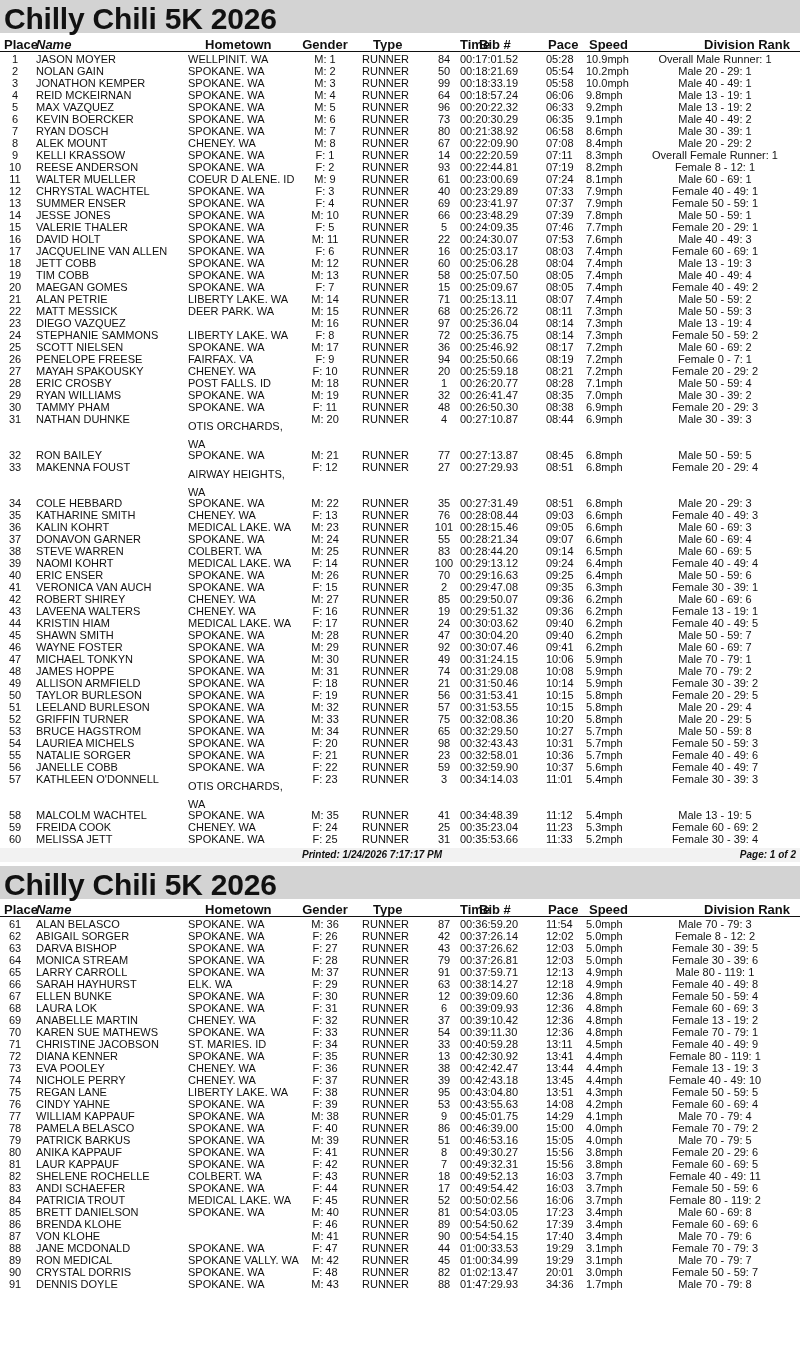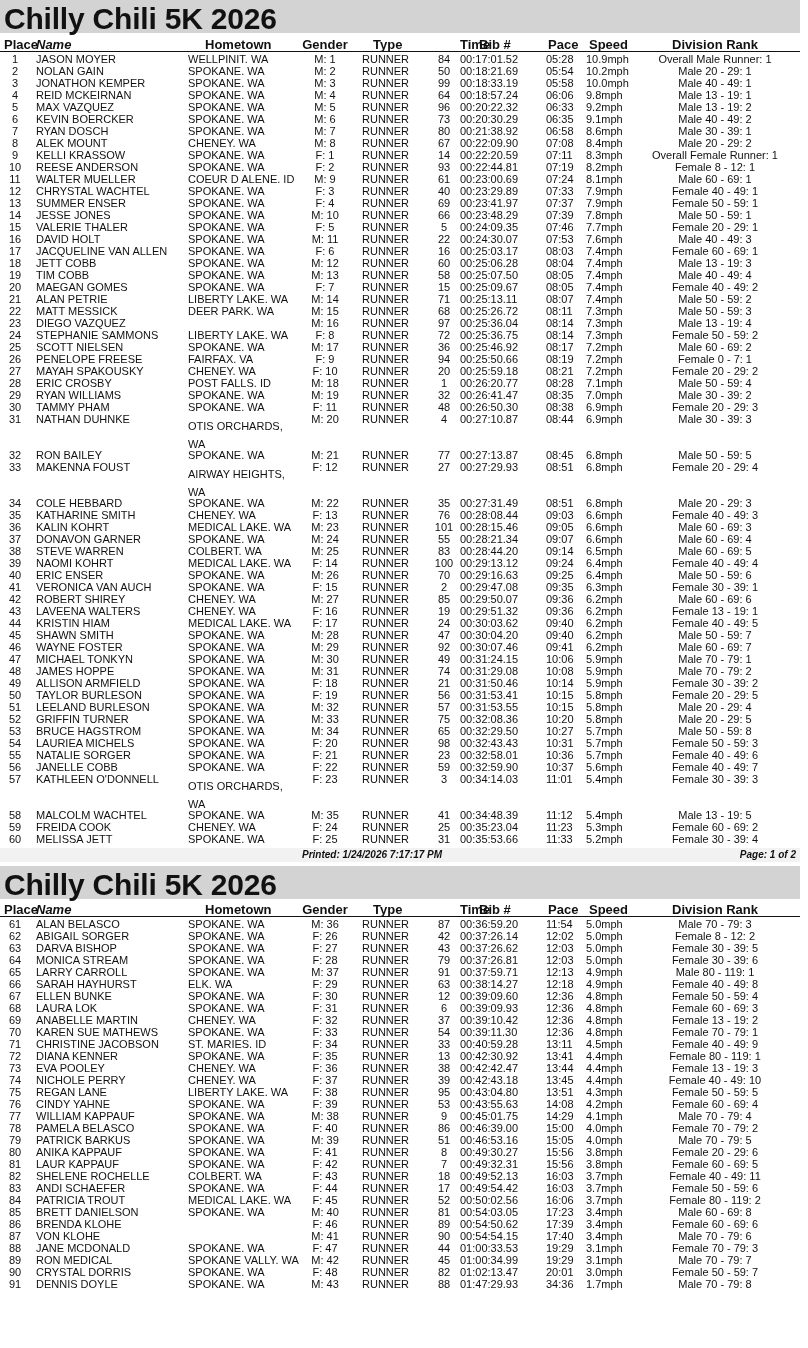--- a/index.html
+++ b/index.html
@@ -27,21 +27,21 @@
     .hdr .c { top: 0; }
     .hdr .c-place { left: 4px; width: auto; text-align: left; }
     .hdr .c-name { left: 36px; font-style: italic; }
     .hdr .c-home { left: 188px; margin-left: 17px; }
     .hdr .c-gender { left: 302px; width: 46px; }
     .hdr .c-type { left: 373px; }
     .hdr .c-bib { left: 436px; width: auto; padding-left: 43px; }
     .hdr .c-time { left: 460px; }
     .hdr .c-pace { left: 548px; }
     .hdr .c-speed { left: 589px; }
-    .hdr .c-div { left: 640px; width: 150px; }
+    .hdr .c-div { left: 640px; width: 150px; text-align: right; }
     .footer { position: absolute; left: 0; top: 848px; width: 800px; height: 14px; background: #f2f2f2; font-size: 10px; font-style: italic; font-weight: bold; text-align: right; }
     .footer .printed { position: absolute; left: 302px; top: 1px; }
     .footer .pagenum { position: absolute; right: 4px; top: 1px; }
   </style>
 </head>
 <body>
 
 <div class="title-band" style="top:0;">
   <div class="title">Chilly Chili 5K 2026</div>
 </div>

